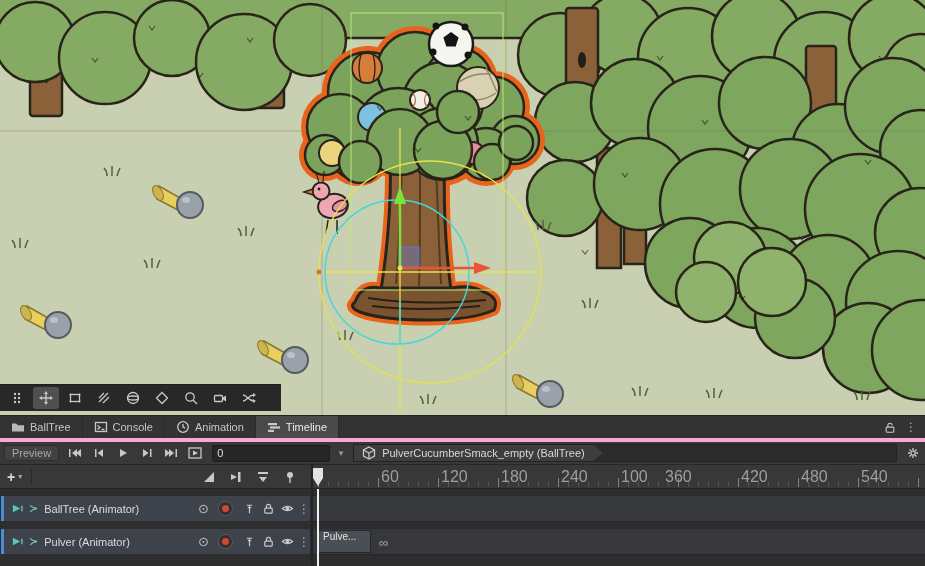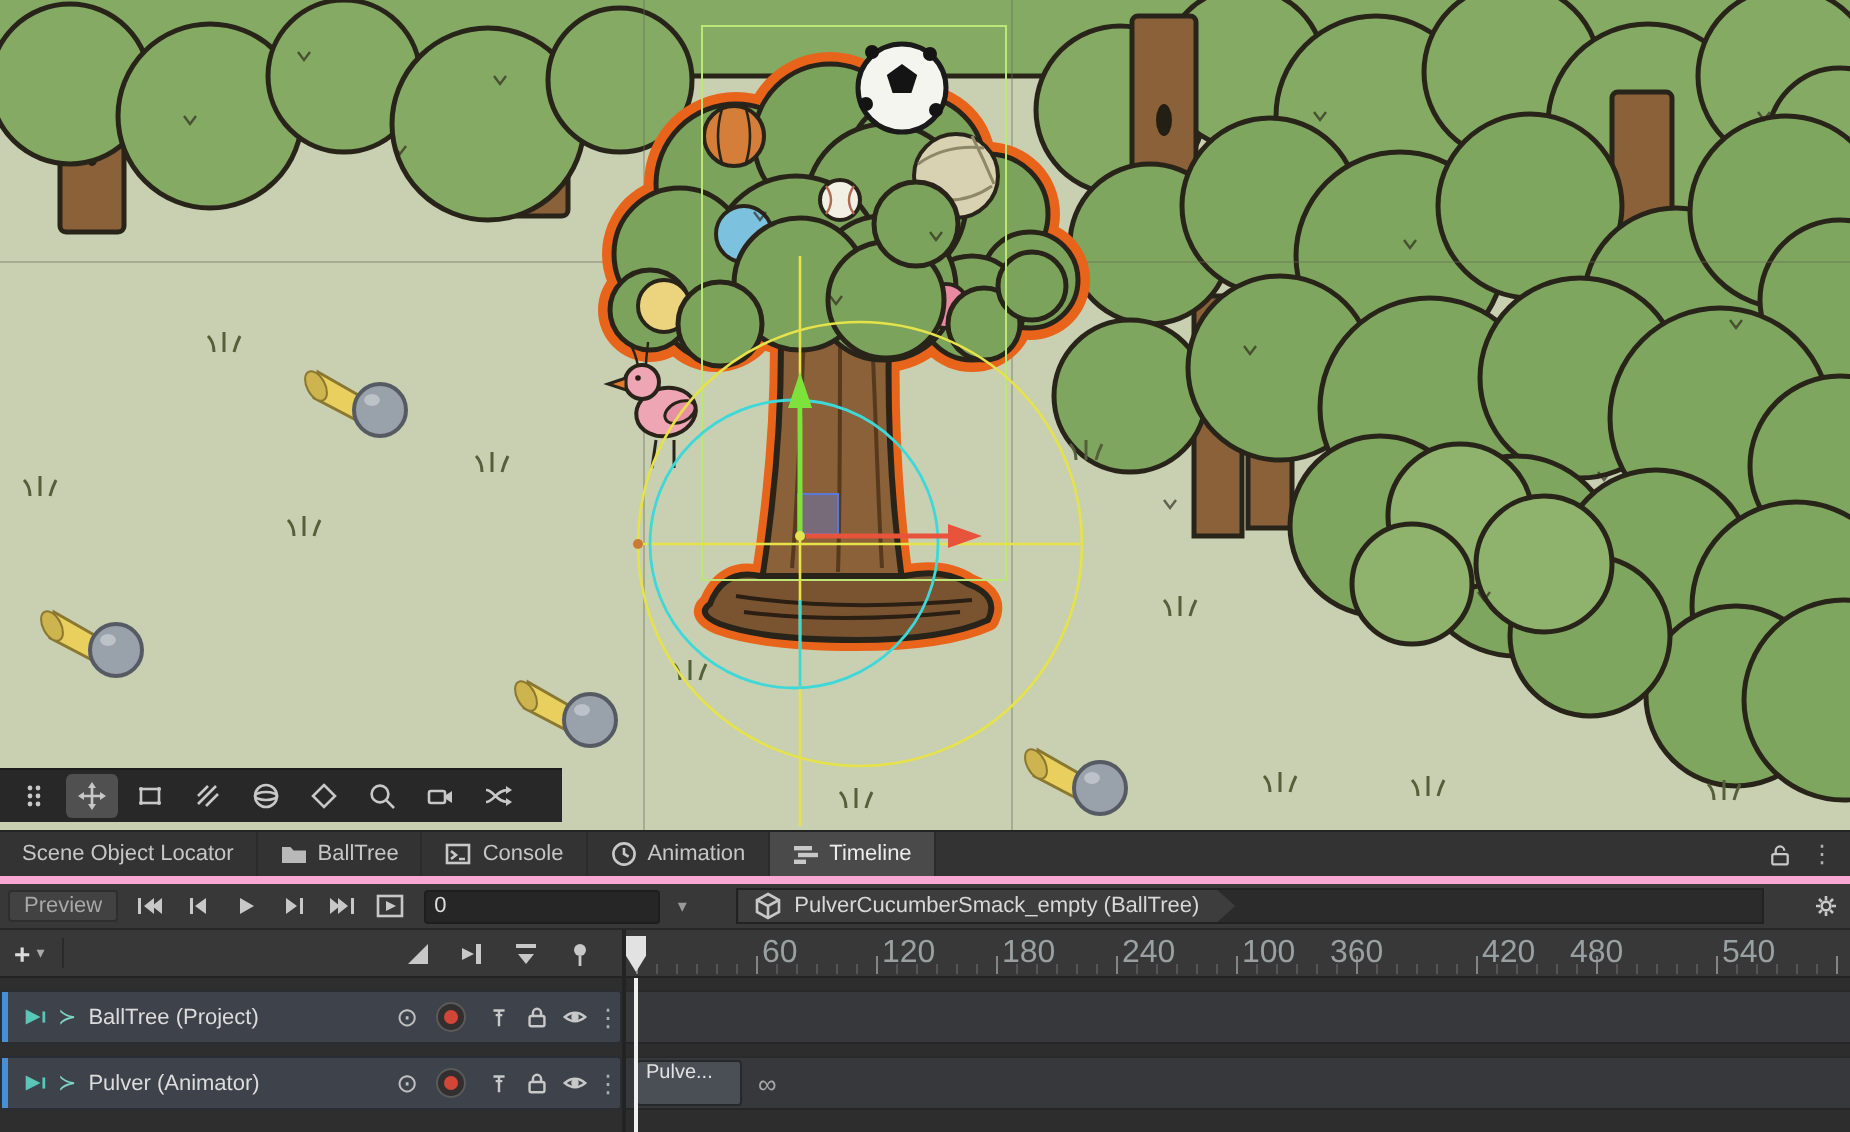--- a/index.html
+++ b/index.html
@@ -45,21 +45,21 @@
   .tab-right{margin-left:auto;display:flex;align-items:center;gap:9px;padding-right:8px;color:#b8b8b8;}
   .kebab{font-size:12px;color:#b0b0b0;line-height:1;}
   
   .tl-toolbar{height:22px;background:#383838;border-top:4px solid #f9a8d4;display:flex;align-items:center;padding-left:4px;}
   .preview{font-size:11px;color:#a8a8a8;background:#424242;border:1px solid #2e2e2e;border-radius:2px;
        padding:1px 7px;margin-right:4px;font-family:inherit;}
   .tbtn{width:24px;height:18px;display:flex;align-items:center;justify-content:center;background:none;border:none;padding:0;}
   .frame-field{width:108px;height:15px;background:#262626;border:1px solid #1e1e1e;border-radius:2px;
        color:#dddddd;font-size:11px;line-height:15px;padding:0 4px;margin:0 3px 0 5px;}
   .ddcaret{width:16px;text-align:center;color:#999999;font-size:9px;}
-  .breadcrumb-bar{flex:1;align-self:stretch;margin:2px 19px;background:#2b2b2b;border:1px solid #222222;
+  .breadcrumb-bar{flex:1;align-self:stretch;margin:2px 4px;background:#2b2b2b;border:1px solid #222222;
        display:flex;align-items:stretch;overflow:hidden;}
   .crumb{background:#3d3d3d;display:flex;align-items:center;gap:6px;padding:0 18px 0 8px;
        clip-path:polygon(0 0,calc(100% - 9px) 0,100% 50%,calc(100% - 9px) 100%,0 100%);}
   .crumb span{font-size:11px;color:#d8d8d8;white-space:nowrap;}
   .gearbtn{width:24px;height:100%;display:flex;align-items:center;justify-content:center;background:none;border:none;padding:0;}
   
   .tl-header{height:25px;background:#383838;border-top:1px solid #272727;border-bottom:1px solid #232323;
        display:flex;box-sizing:border-box;}
   .tl-left{width:313px;border-right:2px solid #232323;display:flex;align-items:center;box-sizing:border-box;}
   .addbtn{display:flex;align-items:center;gap:3px;margin-left:7px;background:none;border:none;padding:0;}
@@ -397,23 +397,20 @@
           <path d="M1,4 C5,4 6,10 12,10 M1,10 C5,10 6,4 12,4" class="istroke"></path>
           <polygon points="11,8 11,12 14,10" class="ifill"></polygon>
             <polygon points="11,2 11,6 14,4" class="ifill"></polygon>
         </svg>
       </div>
     </div>
   </div>
 
   <div class="tabbar">
     <div class="tab">
-      <span>Scene Object Locator</span>
-    </div>
-    <div class="tab">
       <svg width="14" height="14" viewBox="0 0 14 14">
         <path d="M1,3.5 h4.2 l1.6,1.8 H13 V11.5 H1 Z" fill="#b9b9b9"></path>
       </svg>
       <span>BallTree</span>
     </div>
     <div class="tab">
       <svg width="14" height="14" viewBox="0 0 14 14">
         <rect x="1.5" y="2.5" width="11" height="9" class="istroke"></rect>
         <path d="M3.5,5.5 l2.5,2 -2.5,2 M7.5,9.5 h3" class="istroke"></path>
       </svg>
@@ -529,36 +526,36 @@
     <div class="ruler">
       <div class="ticks-minor"></div>
       <div class="ticks-major"></div>
       <span class="rlabel" style="left:68px">60</span>
       <span class="rlabel" style="left:128px">120</span>
       <span class="rlabel" style="left:188px">180</span>
       <span class="rlabel" style="left:248px">240</span>
       <span class="rlabel" style="left:308px">100</span>
       <span class="rlabel" style="left:352px">360</span>
       <span class="rlabel" style="left:428px">420</span>
-      <span class="rlabel" style="left:472px">480</span>
+      <span class="rlabel" style="left:488px">480</span>
       <span class="rlabel" style="left:548px">540</span>
       <div class="playhead-marker"></div>
     </div>
   </div>
 
   <div class="tl-body">
     <div class="trackpanel">
       <div class="trackrow">
         <div class="selstripe"></div>
         <svg class="ticon" width="13" height="13" viewBox="0 0 14 14">
           <polygon points="2,3 2,11 10,7" fill="#57c7b8"></polygon>
             <rect x="11" y="4" width="1.5" height="6" fill="#57c7b8"></rect>
         </svg>
         <span class="aglyph">≻</span>
-        <span class="tlabel">BallTree (Project)</span>
+        <span class="tlabel">BallTree (Animator)</span>
         <span class="bindicon">⊙</span>
         <button class="recbtn">
           <div class="recdot"></div>
         </button>
         <div class="rowicons">
           <svg width="13" height="13" viewBox="0 0 14 14">
             <path d="M4,3.5 H10 M5.2,6 H8.8 M7,3.5 V12" class="istroke"></path>
           </svg>
           <svg width="13" height="13" viewBox="0 0 14 14">
             <rect x="3" y="6.5" width="8" height="5.5" rx="1" class="istroke"></rect>

